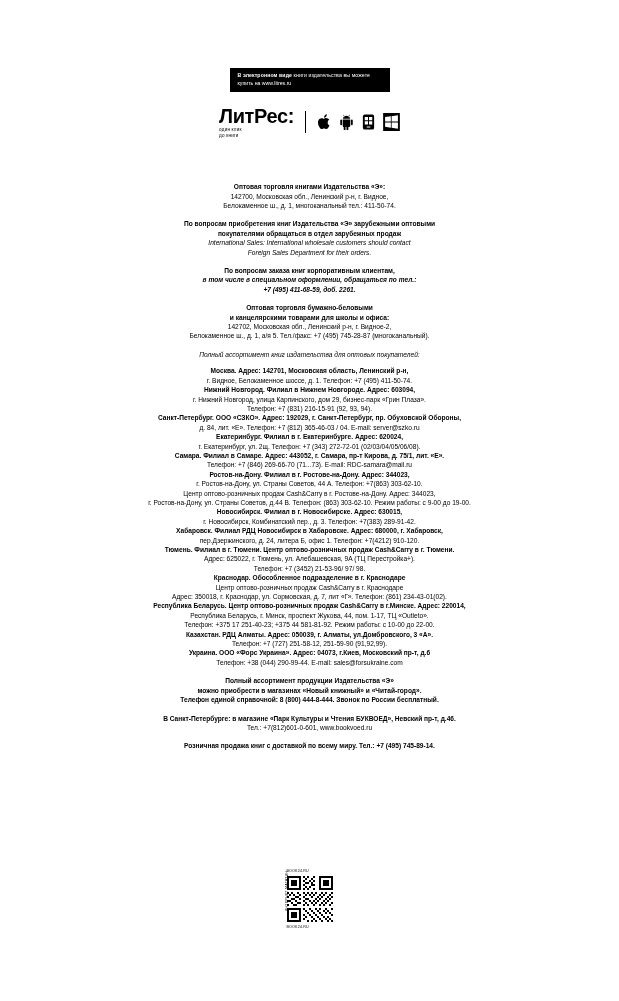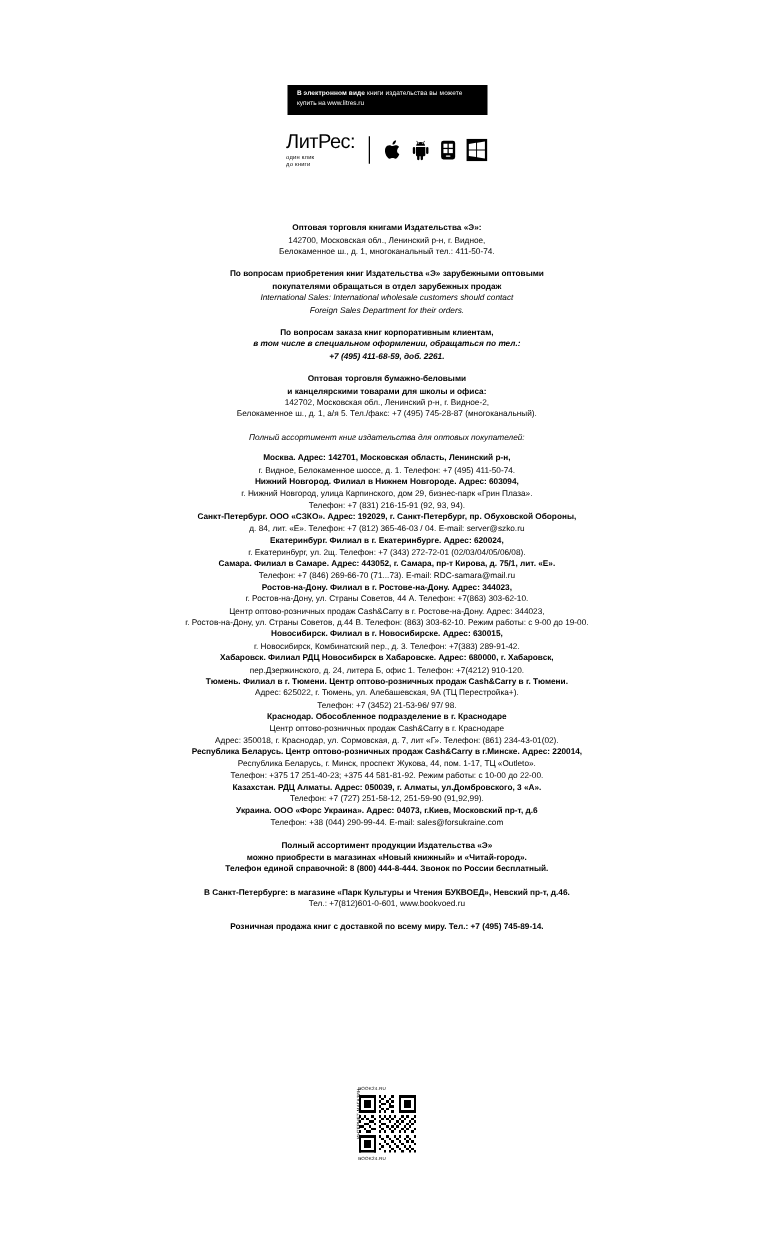--- a/index.html
+++ b/index.html
@@ -55,22 +55,22 @@
     justify-content: center;
     gap: 9px;
   }
   .litres-logo {
     display: flex;
     flex-direction: column;
     align-items: flex-start;
     line-height: 1;
   }
   .litres-logo .name {
-    font-size: 16px;
-    font-weight: normal;
+    font-size: 20px;
+    font-weight: bold;
     letter-spacing: -0.4px;
   }
   .litres-logo .tag {
     font-size: 4.6px;
     letter-spacing: 0.2px;
     margin-top: 2px;
   }
   .litres-logo .tag2 {
     font-size: 4.6px;
     letter-spacing: 0.2px;

